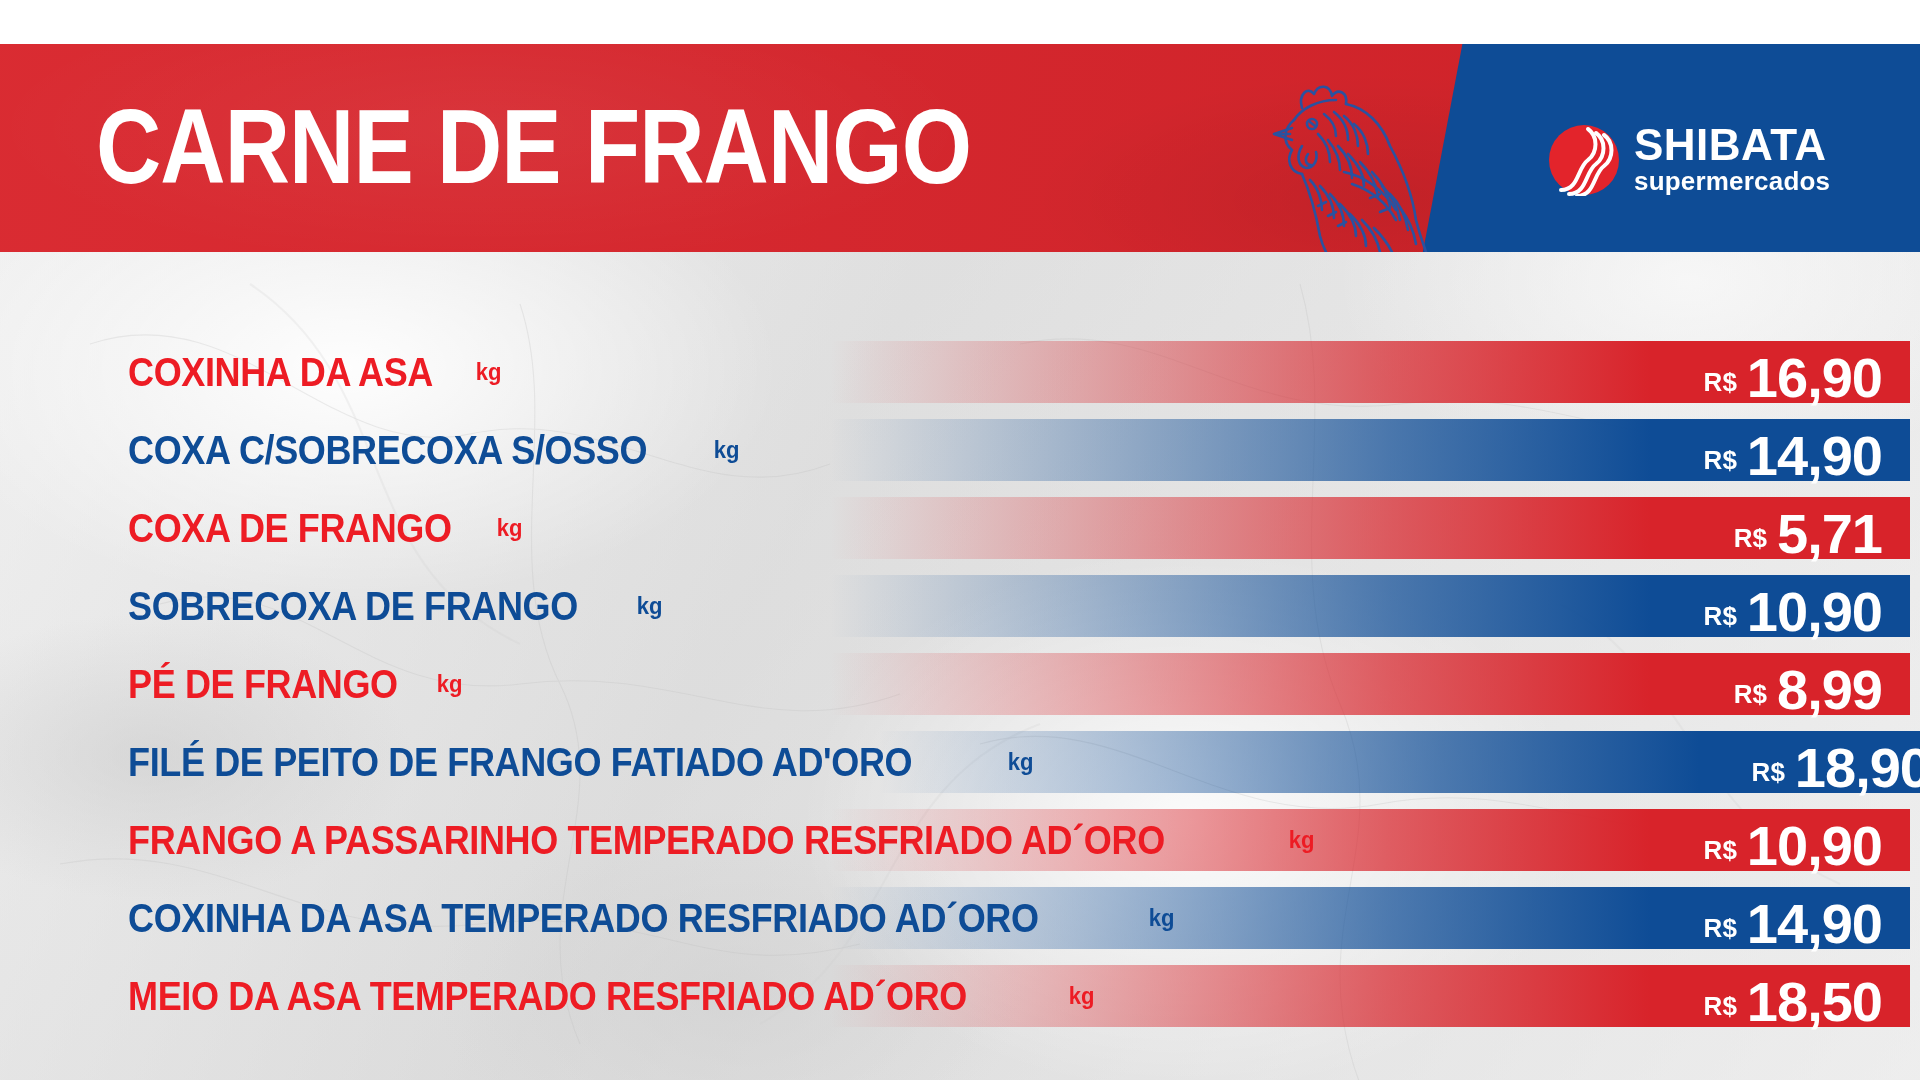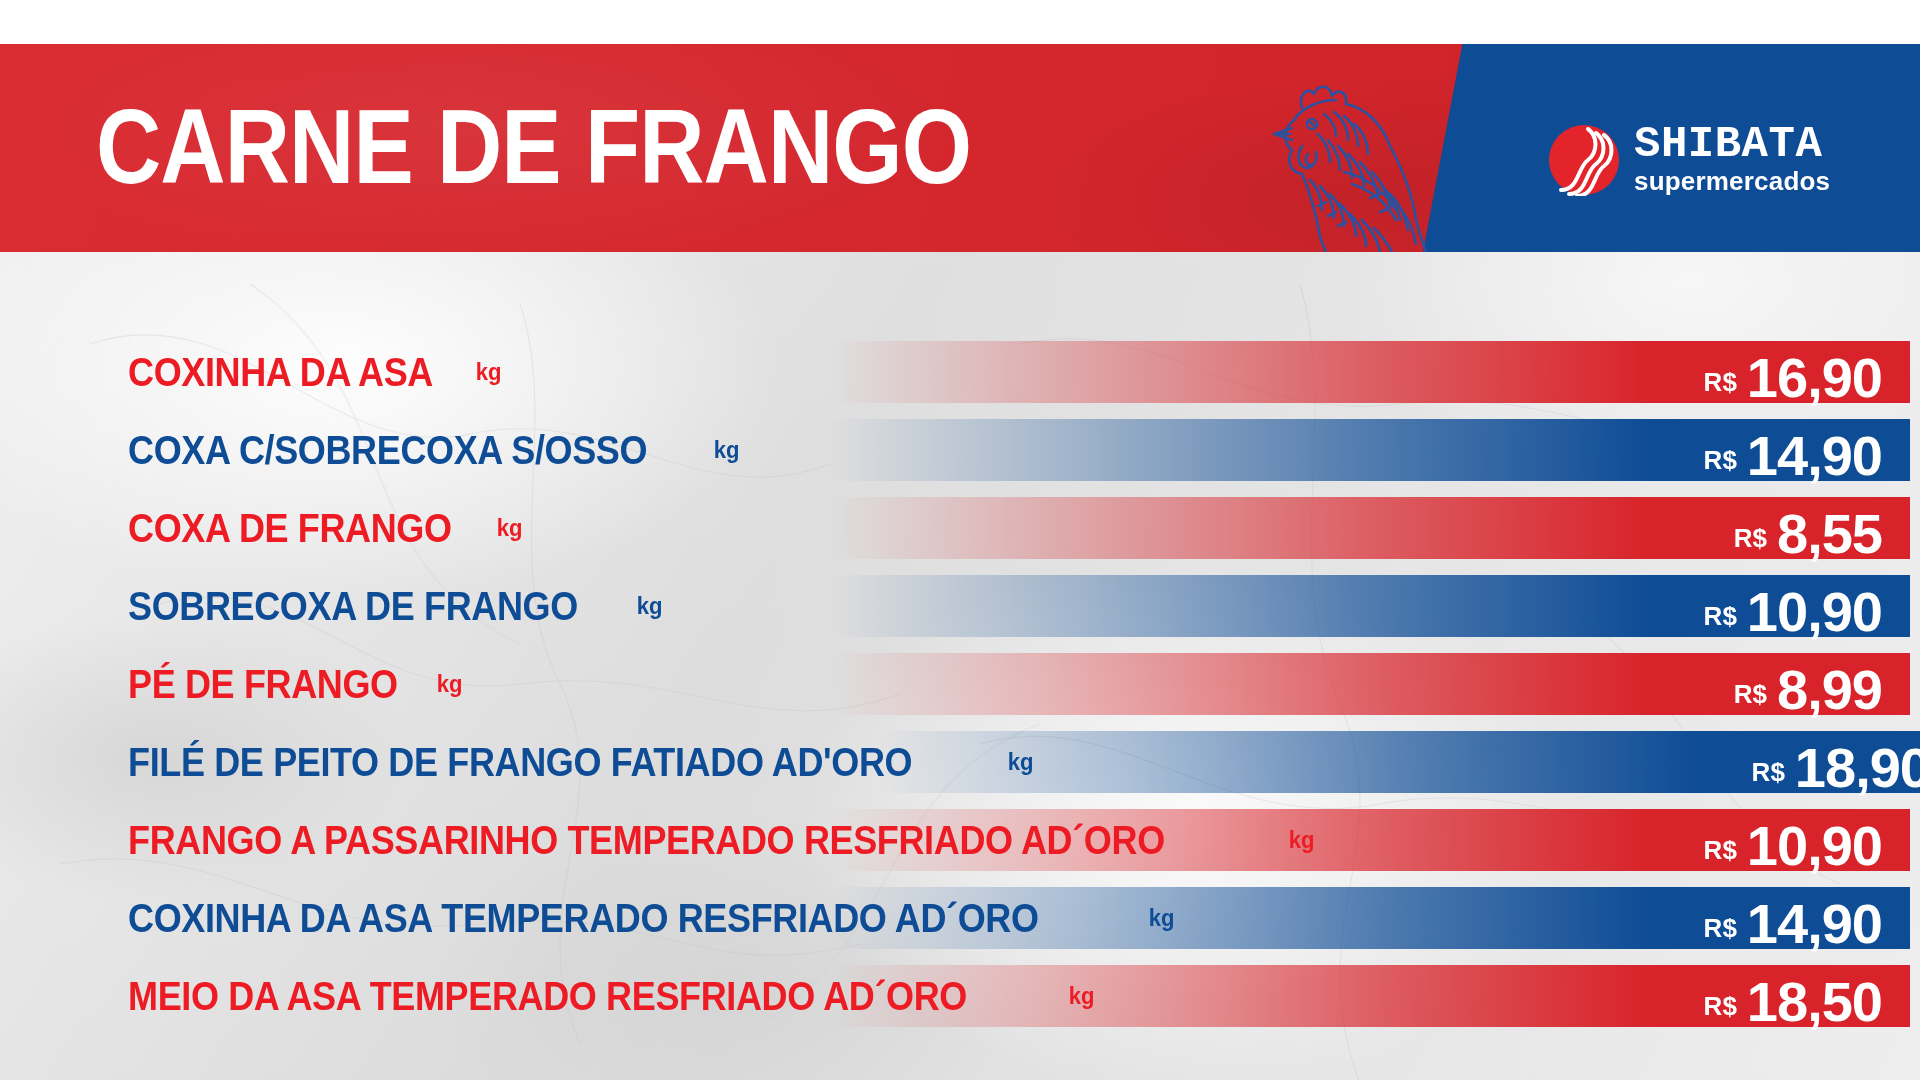--- a/index.html
+++ b/index.html
@@ -99,21 +99,20 @@
     position: absolute;
     left: 86px;
     top: 0px;
   }
   .logo-name {
     font-size: 44px;
     line-height: 45px;
     font-weight: 700;
     color: #ffffff;
     letter-spacing: 0.5px;
-    font-family: Liberation Mono, monospace;
   }
   .logo-sub {
     font-size: 26px;
     line-height: 28px;
     font-weight: 700;
     color: #ffffff;
     letter-spacing: 0.2px;
   }
 
   
@@ -325,21 +324,21 @@
         </div>
       </div>
       <div class="row" style="top: 245px;">
         <div class="bar bar-red"></div>
         <div class="name">
           <span class="name-main red-text">COXA DE FRANGO</span>
           <span class="name-unit red-text">kg</span>
         </div>
         <div class="price">
           <span class="price-cur">R$</span>
-          <span class="price-val">8,55</span>
+          <span class="price-val">5,71</span>
         </div>
       </div>
       <div class="row" style="top: 323px;">
         <div class="bar bar-blue"></div>
         <div class="name">
           <span class="name-main blue-text">SOBRECOXA DE FRANGO</span>
           <span class="name-unit blue-text">kg</span>
         </div>
         <div class="price">
           <span class="price-cur">R$</span>

